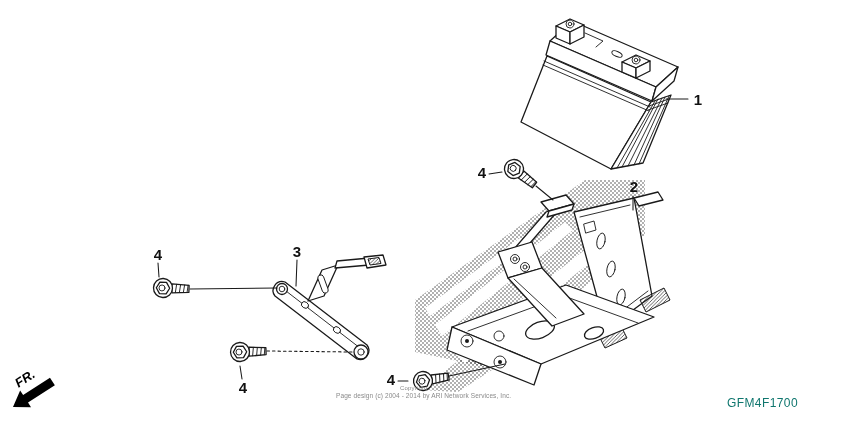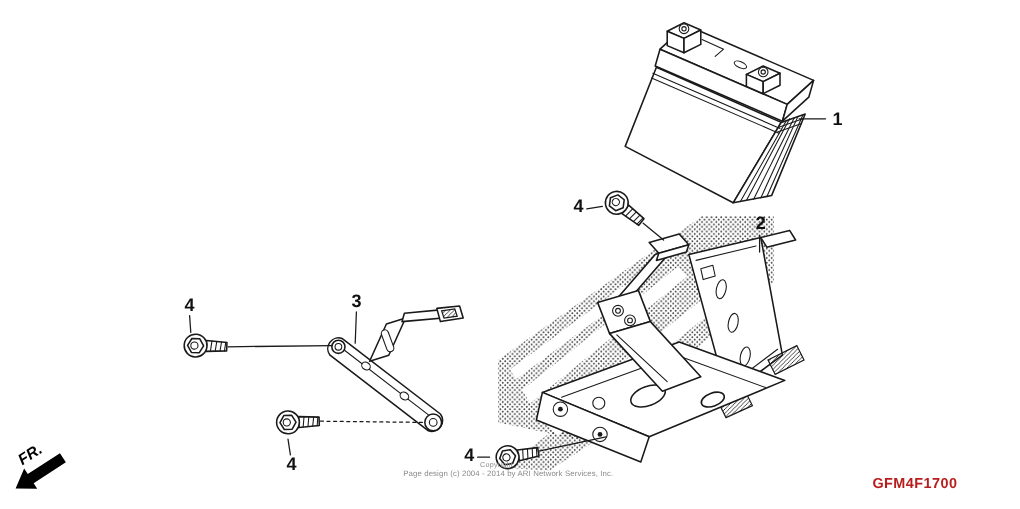--- a/index.html
+++ b/index.html
@@ -26,22 +26,22 @@
   }
   .copy1 {
     position:absolute; left:400px; top:385px; font-size:6px; color:#8a8a8a;
     letter-spacing:0.2px;
   }
   .copy2 {
     position:absolute; left:336px; top:392px; font-size:6.5px; color:#8a8a8a;
     letter-spacing:0.1px; white-space:nowrap;
   }
   .code {
-    position:absolute; left:727px; top:396px; font-size:12px; font-weight:700;
-    color:#b91c1c; letter-spacing:0.4px;
+    position:absolute; left:727px; top:396px; font-size:12px; font-weight:400;
+    color:#0f766e; letter-spacing:0.4px;
   }
   .frtext { font:italic 700 13px "Liberation Sans", sans-serif; fill:#000; }
 </style>
 </head>
 <body>
 
 <div class="stage">
   <svg width="850" height="424" viewBox="0 0 850 424">
     <defs>
       <pattern id="dots" width="4" height="4" patternUnits="userSpaceOnUse">

